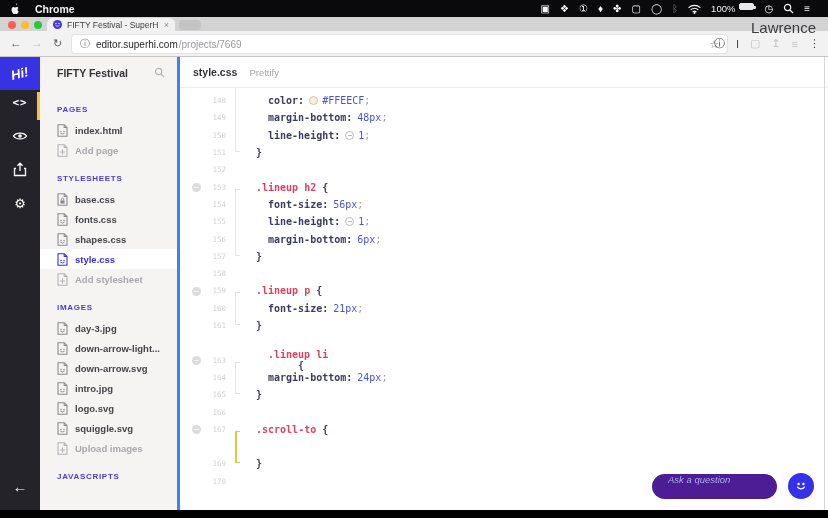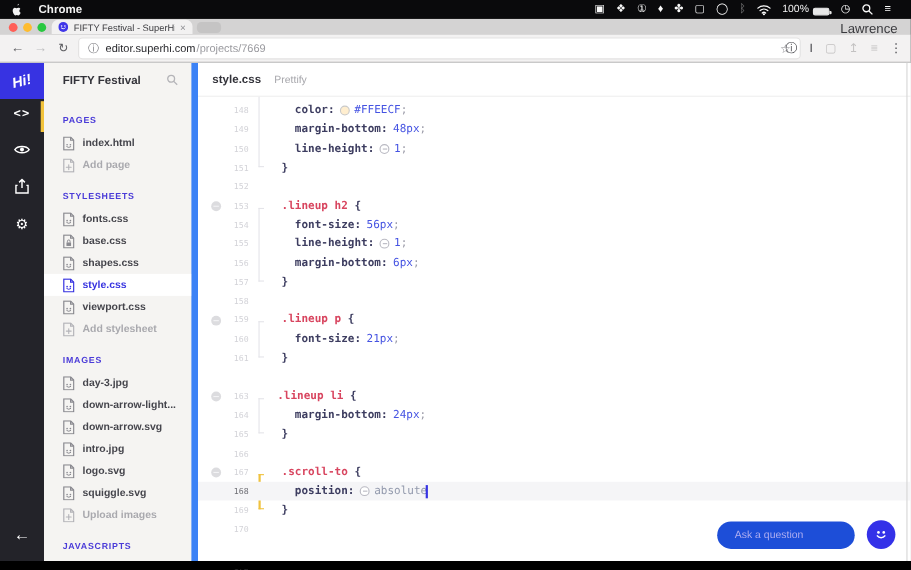--- a/index.html
+++ b/index.html
@@ -11,34 +11,34 @@
     display:flex; align-items:center; color:#f2f2f2; font-size:10.5px; padding:0 18px 0 10px; z-index:50;}
   #menubar .left { display:flex; align-items:center; gap:15px; }
   #menubar .appname { font-weight:bold; }
   #menubar .mitem { color:#ededed; }
   #menubar .right { margin-left:auto; display:flex; align-items:center; gap:10px; font-size:9.5px; }
   #menubar .sicon { color:#fafafa; font-size:10px; line-height:17px; }
   #menubar .dim { opacity:.45; }
   .battery-body { display:inline-block; width:15px; height:7px; border:1px solid #e8e8e8; border-radius:2px;
     position:relative; background:#e8e8e8; }
   .battery-body:after { content:""; position:absolute; right:-3px; top:1.5px; width:2px; height:3px; background:#e8e8e8; border-radius:0 1px 1px 0;}
-  .batt-wrap{ display:inline-flex; align-items:flex-end; gap:4px; }
+  .batt-wrap{ display:inline-flex; align-items:flex-start; gap:4px; }
 
   
   #tabstrip { position:absolute; left:0; top:17px; width:828px; height:14px; background:#d4d3d3; z-index:49;}
   .tl { position:absolute; top:4px; width:8px; height:8px; border-radius:50%; }
   #tl-close{ left:8px;  background:#ff5f57; }
   #tl-min  { left:21px; background:#febc2e; }
   #tl-zoom { left:34px; background:#28c840; }
   #tab { position:absolute; left:47px; top:1px; width:128px; height:13px; background:#f2f1f1;
     border-radius:6px 6px 0 0; display:flex; align-items:center; padding:0 6px; gap:5px; }
   #tab .title { font-size:8.5px; color:#3c3c40; white-space:nowrap; overflow:hidden; flex:1;}
   #tab .close { font-size:9px; color:#8d8d92; }
   #newtab-stub { position:absolute; left:179px; top:3px; width:22px; height:10px; background:#c5c4c4; border-radius:4px;}
-  #profile-name { position:absolute; right:12px; top:2px; font-size:12px; color:#3a3a3e; }
+  #profile-name { position:absolute; right:12px; top:2px; font-size:15px; color:#3a3a3e; }
 
   
   #toolbar { position:absolute; left:0; top:31px; width:828px; height:26px; background:#f3f2f2;
     border-bottom:1px solid #c7c6c6; z-index:48; }
   .navic { position:absolute; top:5px; font-size:12px; color:#5c5c60; }
   #back-ic{ left:10px; } #fwd-ic{ left:31px; color:#bdbdbf; } #reload-ic{ left:53px; font-size:11px; top:6px;}
   #omnibox { position:absolute; left:72px; top:4px; width:655px; height:18px; background:#fff;
     border-radius:3px; box-shadow:0 0 0 1px #e3e2e2; display:flex; align-items:center; padding:0 8px; gap:6px;}
   #omnibox .info { color:#77777c; font-size:10px; }
   #omnibox .host { color:#28282c; font-size:10px; }
@@ -56,21 +56,21 @@
   #sh-logo span { color:#fff; font-weight:bold; font-style:italic; font-size:13px; transform:rotate(-14deg); }
 
   #rail { position:absolute; left:0; top:33px; width:40px; height:420px; background:#232329; }
   .rail-ic { position:absolute; left:0; width:40px; text-align:center; color:#fff; }
   #rail-code { top:6px; font-weight:bold; font-size:11px; letter-spacing:1px; font-family:"DejaVu Sans Mono",monospace;}
   #rail-active-bar { position:absolute; right:0; top:2px; width:3px; height:28px; background:#f2c33c; }
   #rail-eye { top:40px; } #rail-share { top:72px; } #rail-gear { top:106px; font-size:13px;}
   #rail-back { top:388px; font-size:15px; }
 
   #sidebar { position:absolute; left:40px; top:0; width:140px; height:453px; background:#f5f4f2;
-    border-right:6px solid #3b82f6; overflow:hidden; }
+    border-right:3px solid #3b82f6; overflow:hidden; }
   #sidebar-head { height:31px; display:flex; align-items:center; padding:0 12px 0 17px; }
   #sidebar-head .ttl { font-size:10.5px; font-weight:bold; color:#33333a; flex:1; }
   #sb-body { padding-top:17px; }
   .sb-section { margin-bottom:14px; }
   .sb-label { padding-left:17px; font-size:8px; font-weight:bold; letter-spacing:.7px; color:#4a3bd8; margin-bottom:6px; }
   .sb-row { height:20px; display:flex; align-items:center; gap:7px; padding-left:17px;
     font-size:9.5px; font-weight:bold; color:#45454c; }
   .sb-row.muted { color:#a9a9ae; }
   .sb-row.sel { background:#fff; color:#3632e0; }
 
@@ -101,21 +101,21 @@
   .stepper:after { content:""; position:absolute; left:1.6px; top:3px; width:4px; height:1.2px; background:#b9b9c2;}
   .cursor { display:inline-block; width:2px; height:12px; background:#3632e4; margin-left:-1px; }
   .guide { position:absolute; left:55px; width:5px; border-left:1px solid #e4e4e9;
     border-top:1px solid #e4e4e9; border-bottom:1px solid #e4e4e9; }
   .guide.noTop { border-top:none; }
   .guide.activeG { border-color:#f0c23e; border-left-width:2px; }
 
   #right-divider { position:absolute; left:824px; top:57px; width:1px; height:453px; background:#d6d6d6; z-index:5;}
 
   #ask-btn { position:absolute; left:472px; top:417px; width:125px; height:25px; border-radius:13px;
-    background:#1d4ed8; color:#aeadf0; font-size:9.5px; display:flex; align-items:center; padding-left:16px; }
+    background:#4c1d95; color:#aeadf0; font-size:9.5px; display:flex; padding-left:16px;font-style:italic; }
   #help-smiley { position:absolute; left:608px; top:416px; width:26px; height:26px; border-radius:50%;
     background:#3431e8; display:flex; align-items:center; justify-content:center; }
 
   #bottombar { position:absolute; left:0; top:510px; width:828px; height:8px; background:#000; z-index:60; }
 
   svg { display:block; }
 </style>
 </head>
 <body>
 
@@ -259,37 +259,37 @@
             <span>Add page</span>
           </div>
         </div>
         <div class="sb-section">
           <div class="sb-label">STYLESHEETS</div>
           <div class="sb-row">
             <span>
               <svg width="11" height="13" viewBox="0 0 11 13">
                 <path d="M1 .7h6.2L10 3.5v8.8H1z" fill="none" stroke="#8a8a90" stroke-width="1.1"></path>
                 <path d="M7.2 .7v2.8H10" fill="none" stroke="#8a8a90" stroke-width="1.1"></path>
-                <circle cx="4" cy="7.6" r=".75" fill="#8a8a90"></circle>
-                <circle cx="7" cy="7.6" r=".75" fill="#8a8a90"></circle>
-                <path d="M3.7 9.4q1.8 1.5 3.6 0" stroke="#8a8a90" stroke-width=".9" fill="none" stroke-linecap="round"></path>
-              </svg>
-            </span>
-            <span>fonts.css</span>
-          </div>
-          <div class="sb-row">
-            <span>
-              <svg width="11" height="13" viewBox="0 0 11 13">
-                <path d="M1 .7h6.2L10 3.5v8.8H1z" fill="none" stroke="#8a8a90" stroke-width="1.1"></path>
-                <path d="M7.2 .7v2.8H10" fill="none" stroke="#8a8a90" stroke-width="1.1"></path>
                 <rect x="3.4" y="7.4" width="4.2" height="3.2" fill="#8a8a90"></rect>
                 <path d="M4.3 7.4V6.3a1.2 1.2 0 0 1 2.4 0v1.1" stroke="#8a8a90" stroke-width=".9" fill="none"></path>
               </svg>
             </span>
             <span>base.css</span>
+          </div>
+          <div class="sb-row">
+            <span>
+              <svg width="11" height="13" viewBox="0 0 11 13">
+                <path d="M1 .7h6.2L10 3.5v8.8H1z" fill="none" stroke="#8a8a90" stroke-width="1.1"></path>
+                <path d="M7.2 .7v2.8H10" fill="none" stroke="#8a8a90" stroke-width="1.1"></path>
+                <circle cx="4" cy="7.6" r=".75" fill="#8a8a90"></circle>
+                <circle cx="7" cy="7.6" r=".75" fill="#8a8a90"></circle>
+                <path d="M3.7 9.4q1.8 1.5 3.6 0" stroke="#8a8a90" stroke-width=".9" fill="none" stroke-linecap="round"></path>
+              </svg>
+            </span>
+            <span>fonts.css</span>
           </div>
           <div class="sb-row">
             <span>
               <svg width="11" height="13" viewBox="0 0 11 13">
                 <path d="M1 .7h6.2L10 3.5v8.8H1z" fill="none" stroke="#8a8a90" stroke-width="1.1"></path>
                 <path d="M7.2 .7v2.8H10" fill="none" stroke="#8a8a90" stroke-width="1.1"></path>
                 <circle cx="4" cy="7.6" r=".75" fill="#8a8a90"></circle>
                 <circle cx="7" cy="7.6" r=".75" fill="#8a8a90"></circle>
                 <path d="M3.7 9.4q1.8 1.5 3.6 0" stroke="#8a8a90" stroke-width=".9" fill="none" stroke-linecap="round"></path>
               </svg>
@@ -300,32 +300,20 @@
             <span>
               <svg width="11" height="13" viewBox="0 0 11 13">
                 <path d="M1 .7h6.2L10 3.5v8.8H1z" fill="none" stroke="#3632e0" stroke-width="1.1"></path>
                 <path d="M7.2 .7v2.8H10" fill="none" stroke="#3632e0" stroke-width="1.1"></path>
                 <circle cx="4" cy="7.6" r=".75" fill="#3632e0"></circle>
                 <circle cx="7" cy="7.6" r=".75" fill="#3632e0"></circle>
                 <path d="M3.7 9.4q1.8 1.5 3.6 0" stroke="#3632e0" stroke-width=".9" fill="none" stroke-linecap="round"></path>
               </svg>
             </span>
             <span>style.css</span>
-          </div>
-          <div class="sb-row">
-            <span>
-              <svg width="11" height="13" viewBox="0 0 11 13">
-                <path d="M1 .7h6.2L10 3.5v8.8H1z" fill="none" stroke="#8a8a90" stroke-width="1.1"></path>
-                <path d="M7.2 .7v2.8H10" fill="none" stroke="#8a8a90" stroke-width="1.1"></path>
-                <circle cx="4" cy="7.6" r=".75" fill="#8a8a90"></circle>
-                <circle cx="7" cy="7.6" r=".75" fill="#8a8a90"></circle>
-                <path d="M3.7 9.4q1.8 1.5 3.6 0" stroke="#8a8a90" stroke-width=".9" fill="none" stroke-linecap="round"></path>
-              </svg>
-            </span>
-            <span>viewport.css</span>
           </div>
           <div class="sb-row muted">
             <span>
               <svg width="11" height="13" viewBox="0 0 11 13">
                 <path d="M1 .7h6.2L10 3.5v8.8H1z" fill="none" stroke="#b3b3b8" stroke-width="1.1"></path>
                 <path d="M7.2 .7v2.8H10" fill="none" stroke="#b3b3b8" stroke-width="1.1"></path>
                 <path d="M5.5 5.8v4.4M3.3 8h4.4" stroke="#b3b3b8" stroke-width="1" stroke-linecap="round"></path>
               </svg>
             </span>
             <span>Add stylesheet</span>
@@ -487,42 +475,38 @@
           <span class="lnum">160</span>
           <span class="ctext" style="left: 88px;"><span class="tk-prop">font-size:</span><span class="tk-val">21px</span><span class="tk-punct">;</span></span>
         </div>
         <div class="codeline" style="top: 228.9px;">
           <span class="lnum">161</span>
           <span class="ctext" style="left: 76px;"><span class="tk-brace">}</span></span>
         </div>
         <div class="codeline" style="top: 263.5px;">
           <span class="lnum">163</span>
           <span class="gcircle" style="top: 4.5px;"></span>
-          <span class="ctext" style="left: 72px;"><span class="tk-sel">.lineup li</span><span class="tk-brace"> {</span></span>
+          <span class="ctext" style="left: 88px; flex-direction: column;"><span class="tk-sel">.lineup li</span><span class="tk-brace"> {</span></span>
         </div>
         <div class="codeline" style="top: 280.8px;">
           <span class="lnum">164</span>
           <span class="ctext" style="left: 88px;"><span class="tk-prop">margin-bottom:</span><span class="tk-val">24px</span><span class="tk-punct">;</span></span>
         </div>
         <div class="codeline" style="top: 298.1px;">
           <span class="lnum">165</span>
           <span class="ctext" style="left: 76px;"><span class="tk-brace">}</span></span>
         </div>
         <div class="codeline" style="top: 315.4px;">
           <span class="lnum">166</span>
           <span class="ctext" style="left: 76px;"></span>
         </div>
         <div class="codeline" style="top: 332.7px;">
           <span class="lnum">167</span>
           <span class="gcircle" style="top: 4.5px;"></span>
           <span class="ctext" style="left: 76px;"><span class="tk-sel">.scroll-to</span><span class="tk-brace"> {</span></span>
-        </div>
-        <div class="codeline active" style="top: 350px;">
-          <span class="lnum">168</span>
-          <span class="ctext" style="left: 88px;"><span class="tk-prop">position:</span><span class="stepper"></span><span class="tk-muted">absolute</span><span class="cursor"></span></span>
         </div>
         <div class="codeline" style="top: 367.3px;">
           <span class="lnum">169</span>
           <span class="ctext" style="left: 76px;"><span class="tk-brace">}</span></span>
         </div>
         <div class="codeline" style="top: 384.6px;">
           <span class="lnum">170</span>
           <span class="ctext" style="left: 76px;"></span>
         </div>
         <div class="codeline" style="top: 419.2px;">

